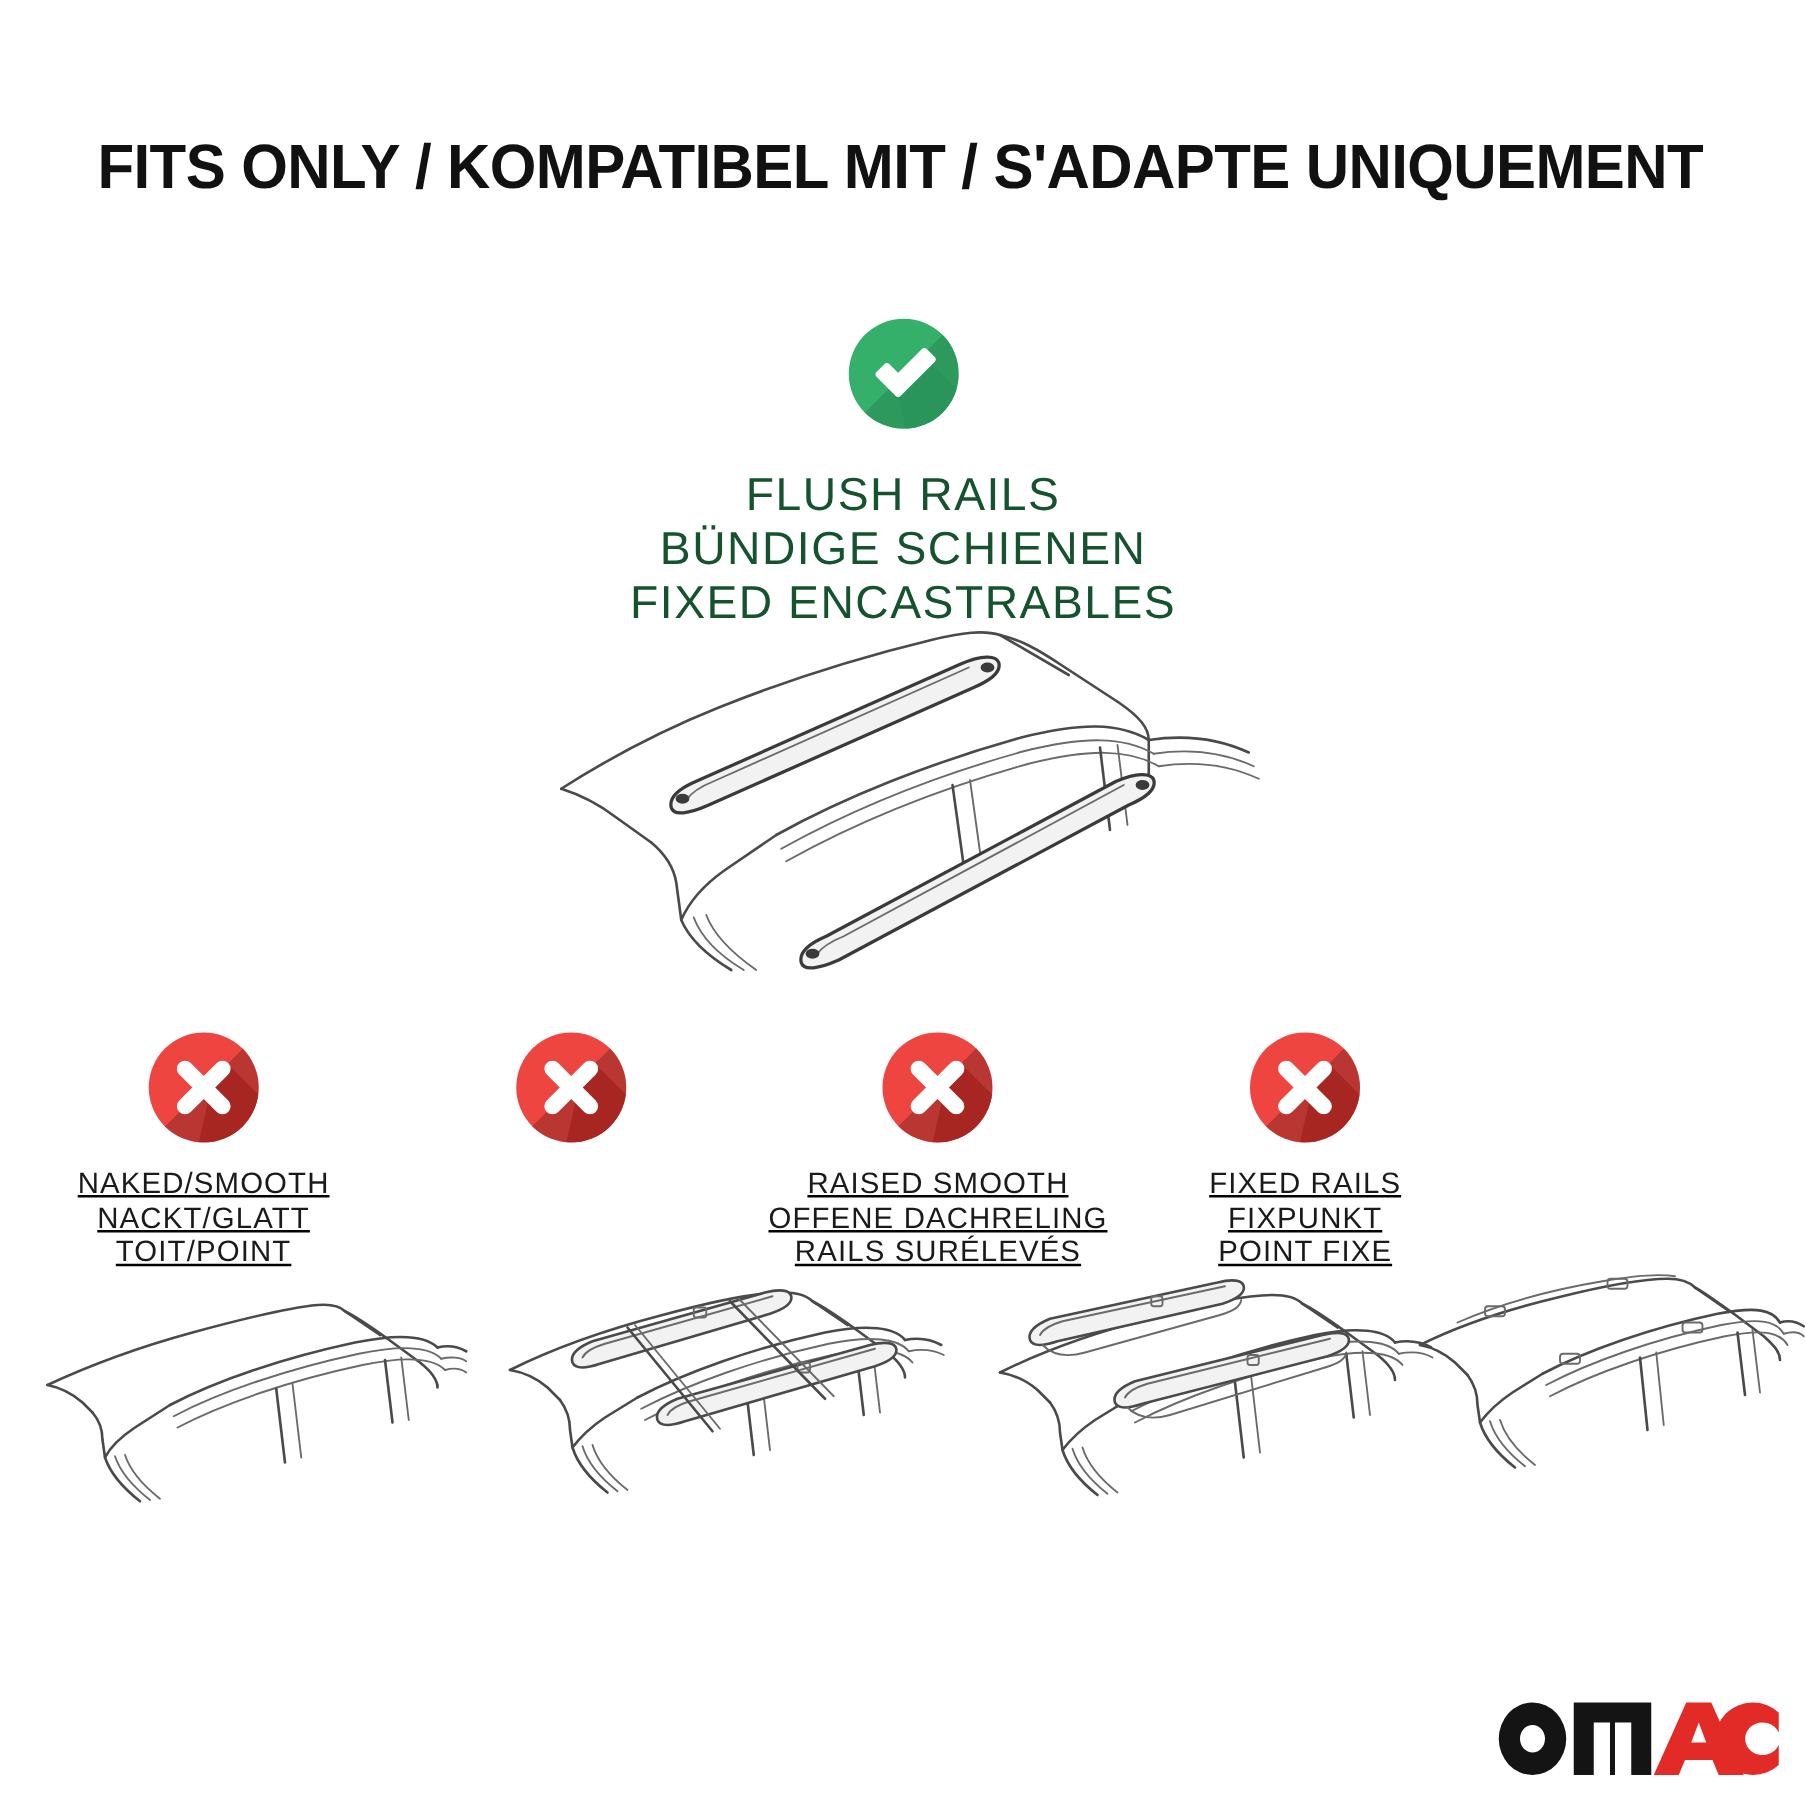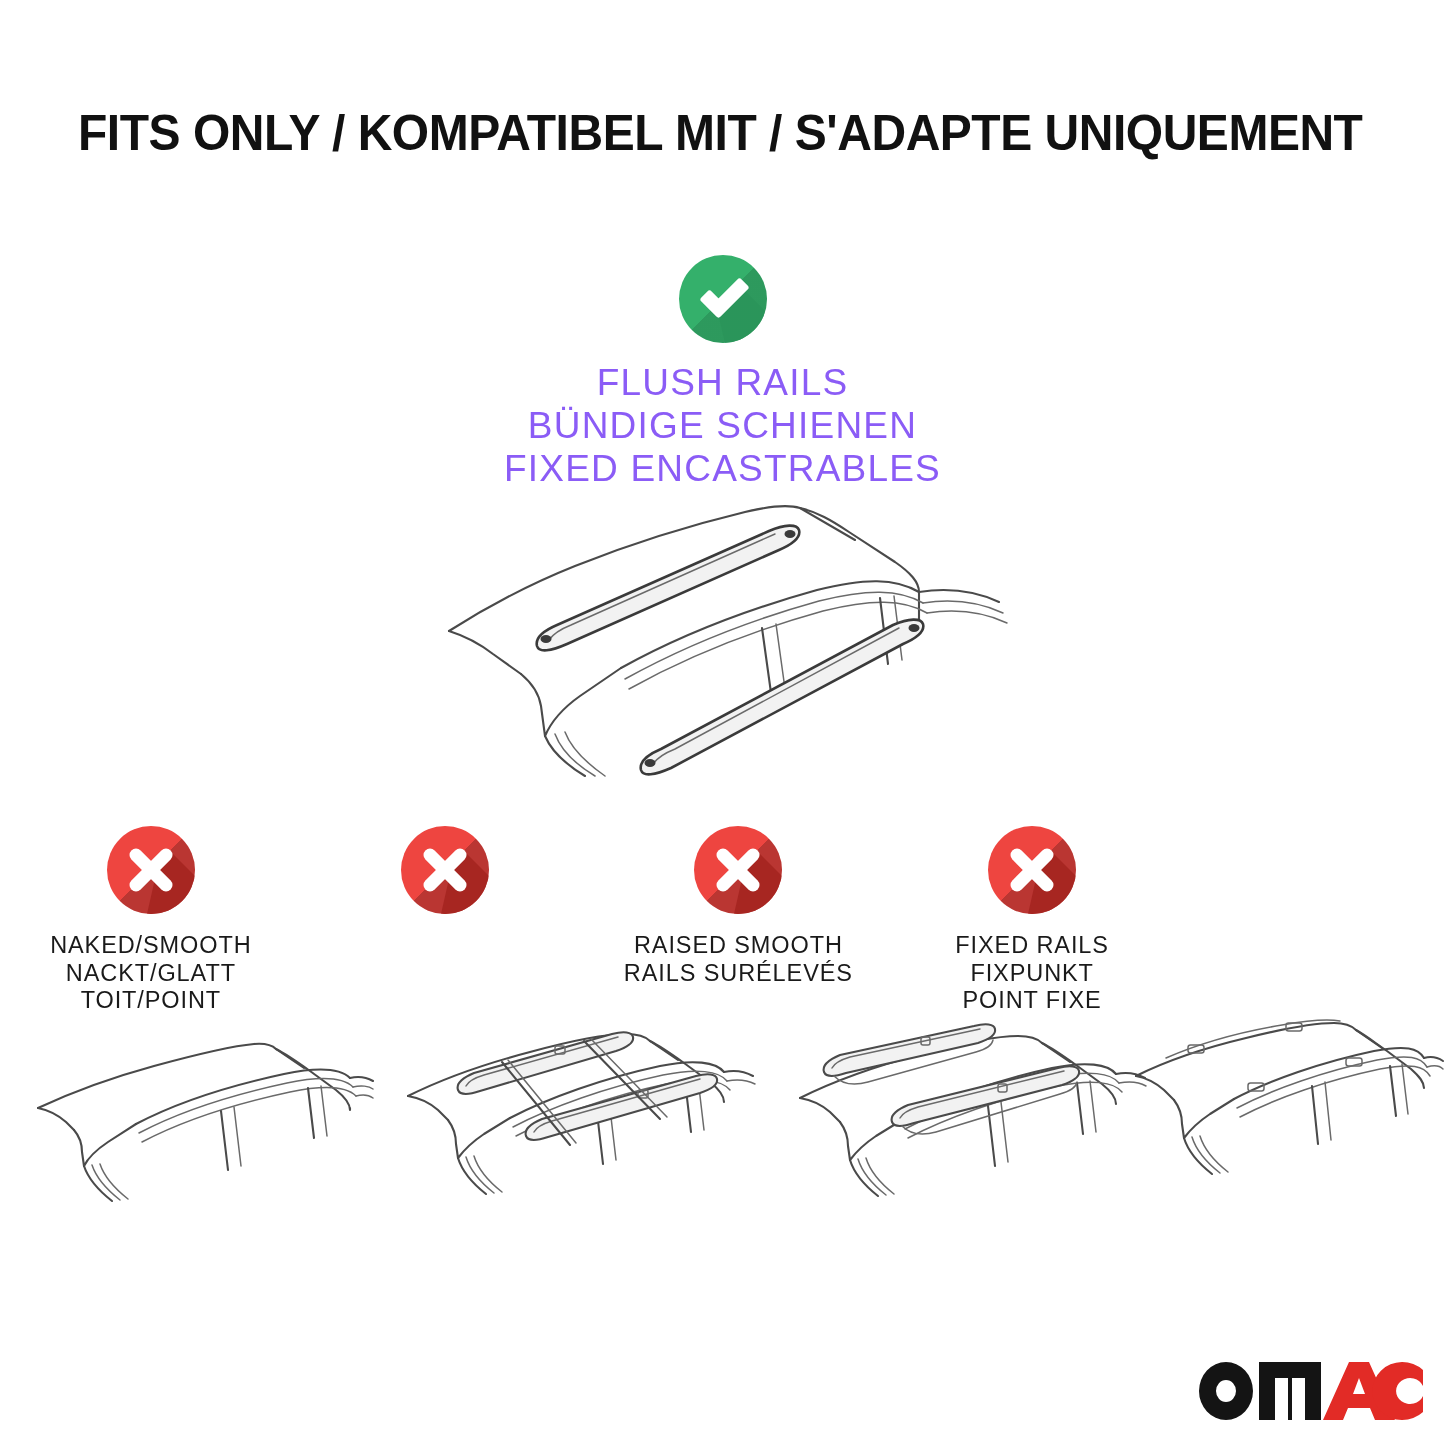--- a/index.html
+++ b/index.html
@@ -65,45 +65,46 @@
   }
   .badge.green .shadow {
     background: linear-gradient(135deg, rgba(0,0,0,0) 50%, rgba(0,0,0,0.13) 50%);
   }
   .badge.red .shadow {
     background: linear-gradient(135deg, rgba(0,0,0,0) 50%, rgba(0,0,0,0.22) 50%);
   }
   .badge svg { position: absolute; left: 0; top: 0; }
 
   .fits-text {
-    margin-top: 14px;
+    margin-top: 26px;
     font-size: 37px;
     line-height: 43px;
     font-weight: 300;
     letter-spacing: 1.2px;
-    color: #8b5cf6;
+    color: #14532d;
   }
   .fits-text div { white-space: nowrap; }
 
   
   .main-roof {
     position: absolute;
     left: 425px;
     top: 468px;
     width: 610px;
     height: 310px;
   }
 
   
   .cols {
     position: absolute;
-    left: 4px;
+    left: 16px;
     top: 826px;
     width: 1175px;
     display: flex;
+    text-decoration: underline;
   }
   .col {
     flex: 1 1 0;
     text-align: center;
     position: relative;
   }
   .col-label {
     margin-top: 14px;
     font-size: 23.5px;
     line-height: 27.5px;
@@ -273,20 +274,21 @@
         <svg width="88" height="88" viewBox="0 0 88 88" aria-hidden="true">
           <path d="M50 44 L66 28 L88 50 L88 88 L40 88 Z" fill="#A3231F" opacity="0.85"></path>
           <g stroke="#ffffff" stroke-width="13" stroke-linecap="round">
             <line x1="29" y1="29" x2="59" y2="59"></line>
             <line x1="59" y1="29" x2="29" y2="59"></line>
           </g>
         </svg>
       </div>
       <div class="col-label">
         <div>RAISED SMOOTH</div>
+        <div>OFFENE DACHRELING</div>
         <div>RAILS SURÉLEVÉS</div>
       </div>
     </div>
 
     <div class="col">
       <div class="badge red">
         <div class="shadow"></div>
         <svg width="88" height="88" viewBox="0 0 88 88" aria-hidden="true">
           <path d="M50 44 L66 28 L88 50 L88 88 L40 88 Z" fill="#A3231F" opacity="0.85"></path>
           <g stroke="#ffffff" stroke-width="13" stroke-linecap="round">

